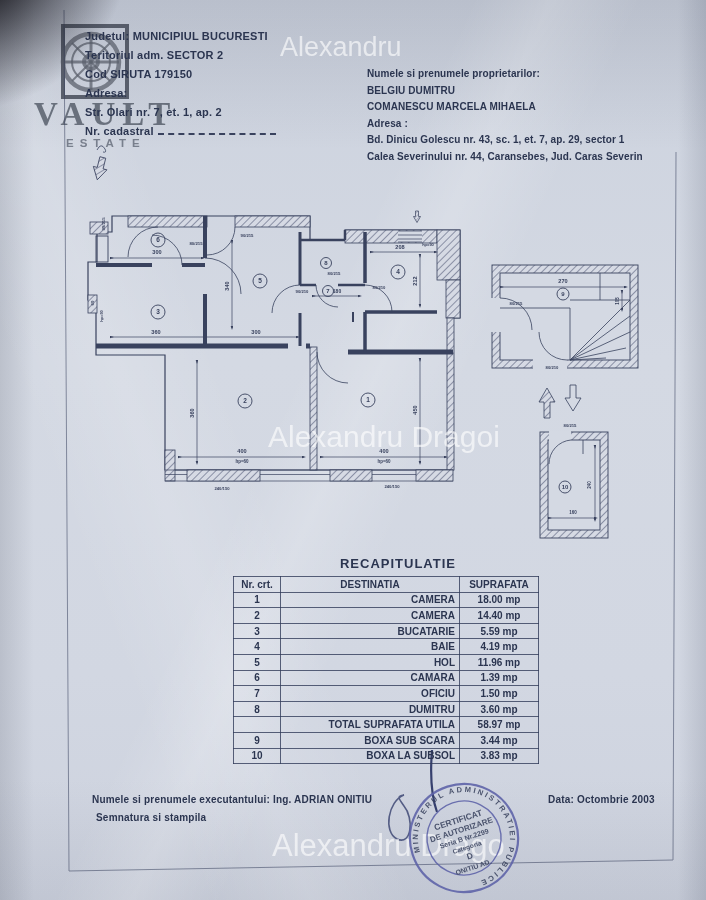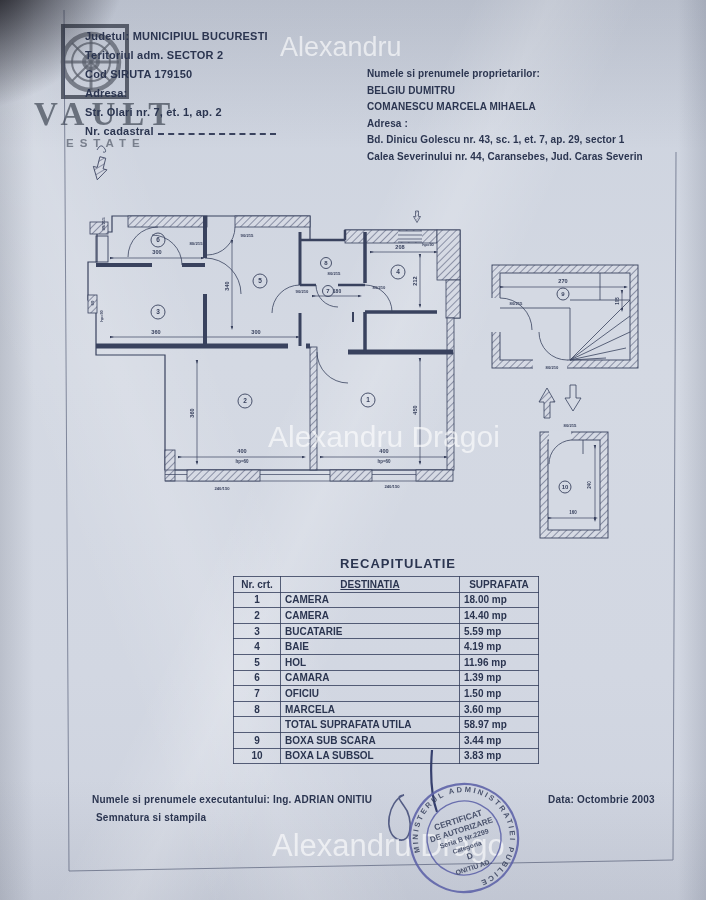--- a/index.html
+++ b/index.html
@@ -20,24 +20,24 @@
   .dashes{display:inline-block;width:118px;border-bottom:2px dashed #39425e;height:9px;margin-left:4px;}
   .logo-word{font-family:"Liberation Serif",serif;font-size:33px;font-weight:700;
     letter-spacing:7px;color:rgba(77,84,98,.78);}
   .logo-tag{font-size:11.5px;font-weight:600;letter-spacing:6px;color:rgba(105,112,126,.85);}
   .wm{color:rgba(255,255,255,.62);font-weight:400;white-space:nowrap;pointer-events:none;}
   .recap-title{font-size:13px;font-weight:700;letter-spacing:1px;text-align:center;}
   table.recap{border-collapse:collapse;margin-top:5px;}
   table.recap th,table.recap td{border:1px solid rgba(50,60,90,.8);font-size:10px;
     font-weight:700;color:#2b3550;height:14.6px;padding:0 4px;}
   th.c-nr,td.c-nr{width:38px;text-align:center;font-size:9.5px;}
-  th.c-dest{width:170px;text-align:center;text-decoration:underline;}
-  td.c-dest{width:170px;text-align:left;padding-left:7px;}
+  th.c-dest{width:170px;text-align:center;}
+  td.c-dest{width:170px;text-align:right;padding-left:7px;}
   th.c-sup{width:70px;text-align:center;}
-  td.c-sup{width:70px;text-align:left;padding-right:7px;}
+  td.c-sup{width:70px;text-align:center;padding-right:7px;}
   .foot{font-size:10px;font-weight:700;letter-spacing:.2px;}
   svg{display:block;}
   svg text{font-family:"Liberation Sans",sans-serif;fill:#39425e;font-weight:700;}
   .ink{stroke:#39425e;}
   .dim{stroke:#39425e;stroke-width:.7;}
   .corner-shadow{left:0;top:0;width:210px;height:220px;
     background:radial-gradient(circle at -35px -55px, rgba(12,12,18,.97) 0px, rgba(14,14,20,.85) 55px, rgba(16,16,24,.45) 105px, rgba(16,16,24,0) 165px);}
   .stamp-svg{opacity:.88;}
 </style>
 </head>
@@ -320,21 +320,21 @@
             <td class="c-dest">CAMARA</td>
             <td class="c-sup">1.39 mp</td>
           </tr>
           <tr>
             <td class="c-nr">7</td>
             <td class="c-dest">OFICIU</td>
             <td class="c-sup">1.50 mp</td>
           </tr>
           <tr>
             <td class="c-nr">8</td>
-            <td class="c-dest">MARCELA</td>
+            <td class="c-dest">DUMITRU</td>
             <td class="c-sup">3.60 mp</td>
           </tr>
           <tr>
             <td class="c-nr"></td>
             <td class="c-dest">TOTAL SUPRAFATA UTILA</td>
             <td class="c-sup">58.97 mp</td>
           </tr>
           <tr>
             <td class="c-nr">9</td>
             <td class="c-dest">BOXA SUB SCARA</td>

